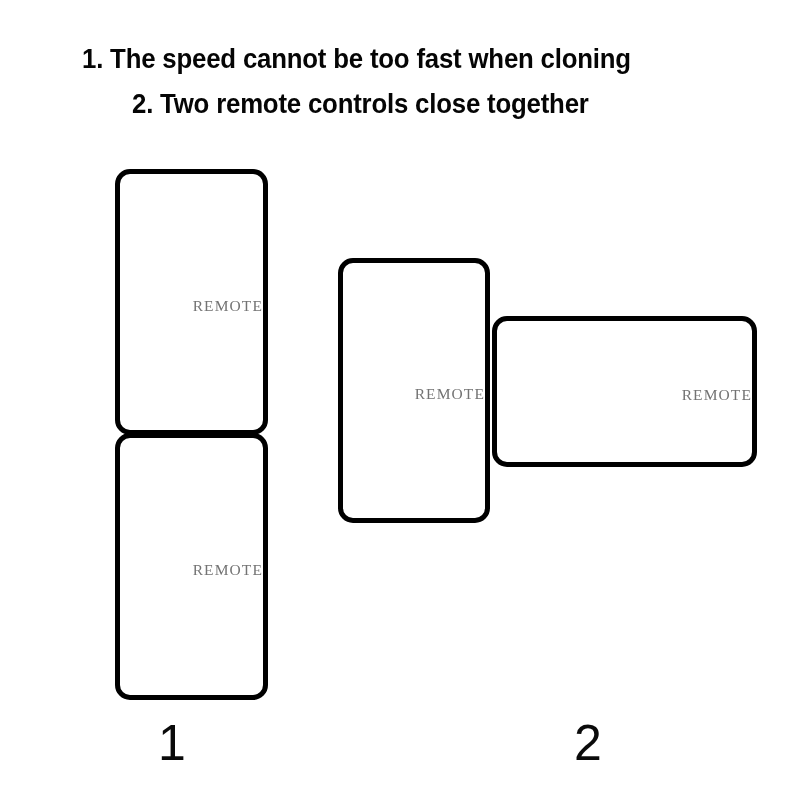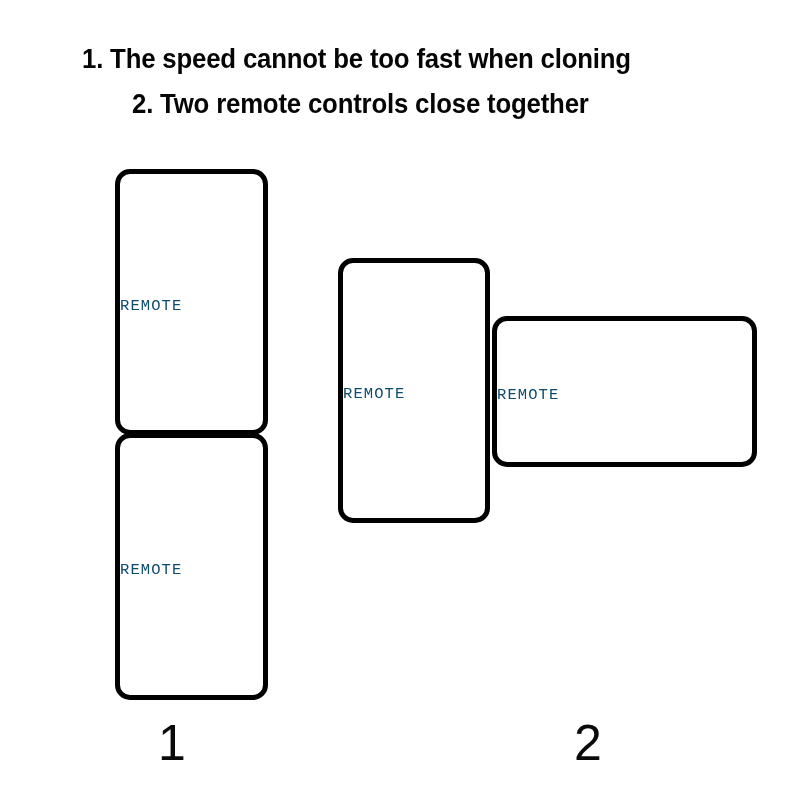--- a/index.html
+++ b/index.html
@@ -54,23 +54,23 @@
     position: absolute;
     box-sizing: border-box;
     background: #ffffff;
     border: 5px solid #000000;
     border-radius: 15px;
   }
   .remote-label {
     position: absolute;
     left: 0;
     right: 0;
-    text-align: left;
-    color: #0c4a6e;
-    font-family: Liberation Mono, monospace;
+    text-align: right;
+    color: #737373;
+    font-family: Liberation Serif, serif;
     font-weight: 400;
     font-size: 15.5px;
     letter-spacing: 1.1px;
     white-space: nowrap;
   }
 
   
   #remote-1a {
     left: 115px;
     top: 169px;

